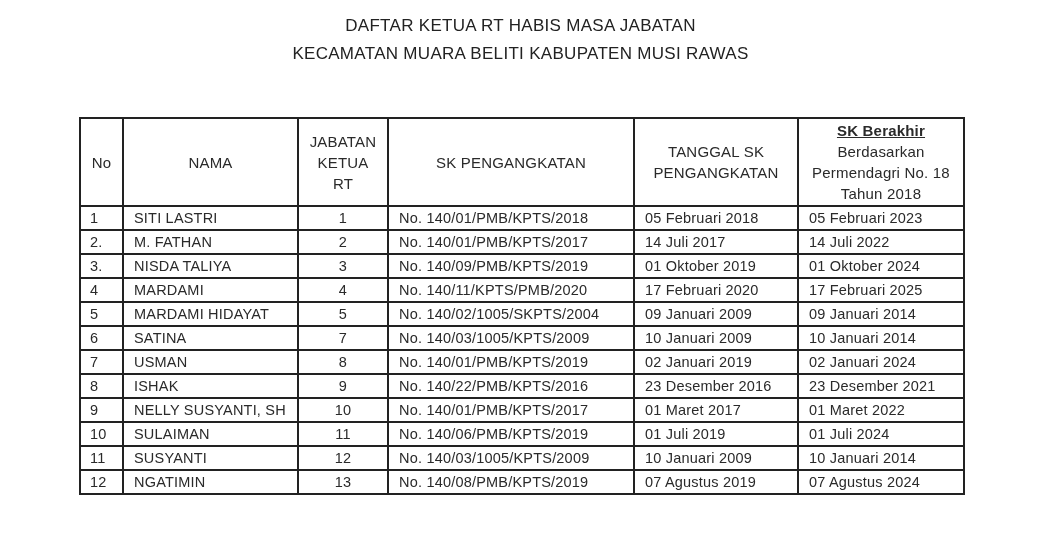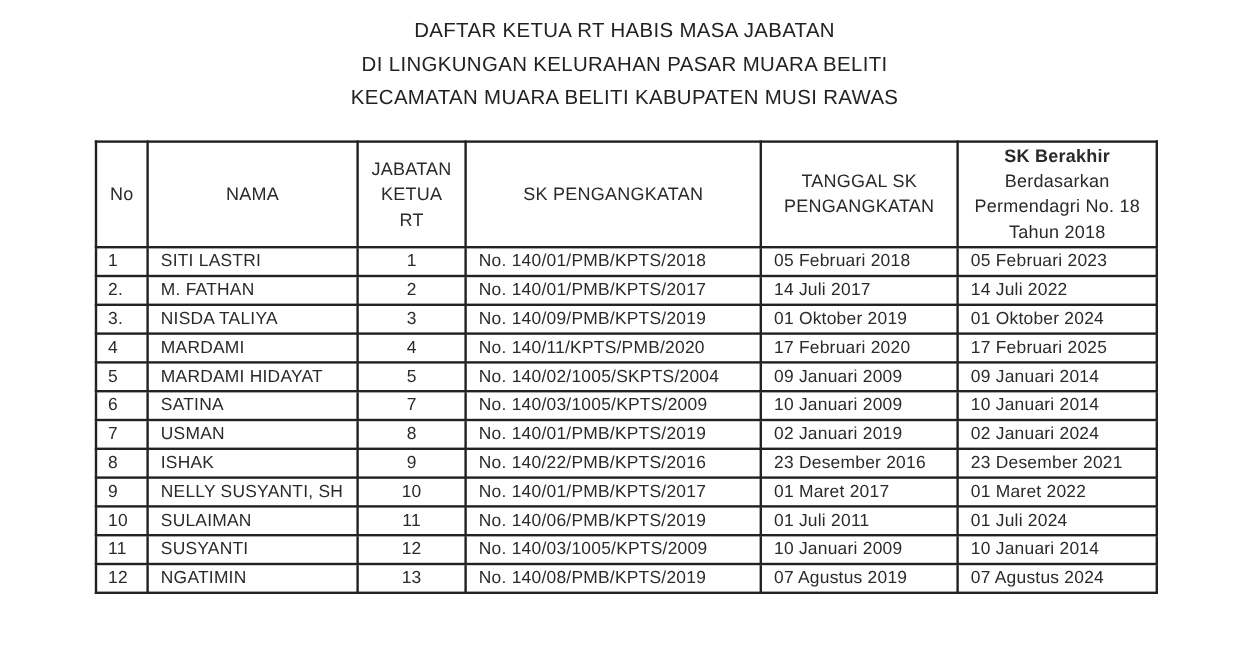--- a/index.html
+++ b/index.html
@@ -41,21 +41,21 @@
   .rt-table thead tr { height: 84px; }
   .rt-table th {
     font-weight: normal;
     font-size: 15px;
     line-height: 21px;
     text-align: center;
     vertical-align: middle;
     padding: 1px 2px;
     letter-spacing: 0.2px;
   }
-  .rt-table th .bold { font-weight: bold; }
+  .rt-table th .bold { font-weight: bold; text-decoration: underline; }
   .rt-table tbody td {
     font-size: 14.5px;
     height: 21px;
     vertical-align: middle;
     padding: 0 6px 1px 10px;
     white-space: nowrap;
     overflow: hidden;
     letter-spacing: 0.2px;
   }
   .rt-table td.col-no { padding-left: 9px; }
@@ -65,21 +65,20 @@
   col.c-jabatan { width: 90px; }
   col.c-sk { width: 246px; }
   col.c-tanggal { width: 164px; }
   col.c-berakhir { width: 166px; }
 </style>
 </head>
 <body>
 
 <div class="doc-title">
   <div>DAFTAR KETUA RT HABIS MASA JABATAN</div>
-  <div>DI LINGKUNGAN KELURAHAN PASAR MUARA BELITI</div>
   <div>KECAMATAN MUARA BELITI KABUPATEN MUSI RAWAS</div>
 </div>
 
 <table class="rt-table">
   <colgroup>
     <col class="c-no">
       <col class="c-nama">
       <col class="c-jabatan">
     <col class="c-sk">
       <col class="c-tanggal">
@@ -184,21 +183,21 @@
         <td class="col-jabatan">10</td>
         <td class="col-sk">No. 140/01/PMB/KPTS/2017</td>
         <td class="col-tanggal">01 Maret 2017</td>
         <td class="col-berakhir">01 Maret 2022</td>
       </tr>
       <tr>
         <td class="col-no">10</td>
         <td class="col-nama">SULAIMAN</td>
         <td class="col-jabatan">11</td>
         <td class="col-sk">No. 140/06/PMB/KPTS/2019</td>
-        <td class="col-tanggal">01 Juli 2011</td>
+        <td class="col-tanggal">01 Juli 2019</td>
         <td class="col-berakhir">01 Juli 2024</td>
       </tr>
       <tr>
         <td class="col-no">11</td>
         <td class="col-nama">SUSYANTI</td>
         <td class="col-jabatan">12</td>
         <td class="col-sk">No. 140/03/1005/KPTS/2009</td>
         <td class="col-tanggal">10 Januari 2009</td>
         <td class="col-berakhir">10 Januari 2014</td>
       </tr>

